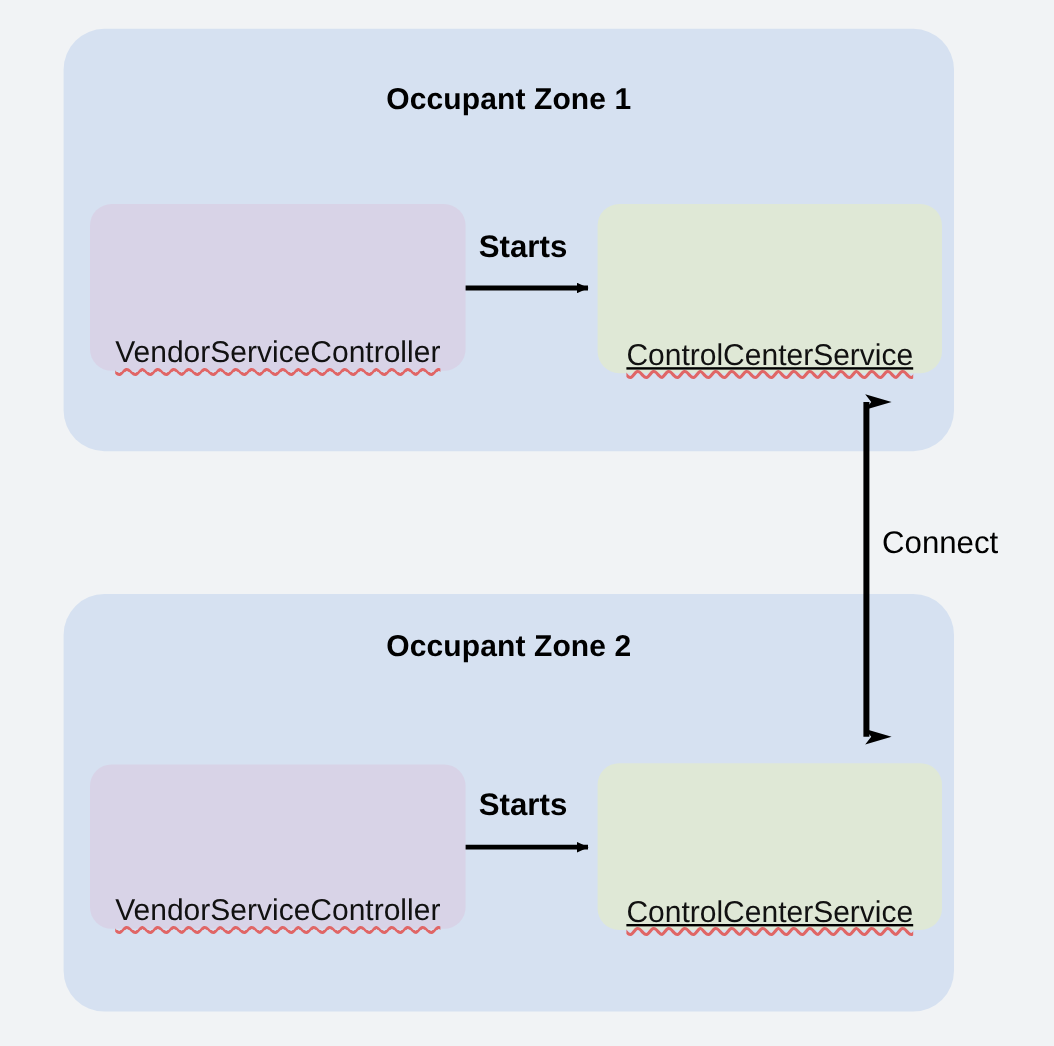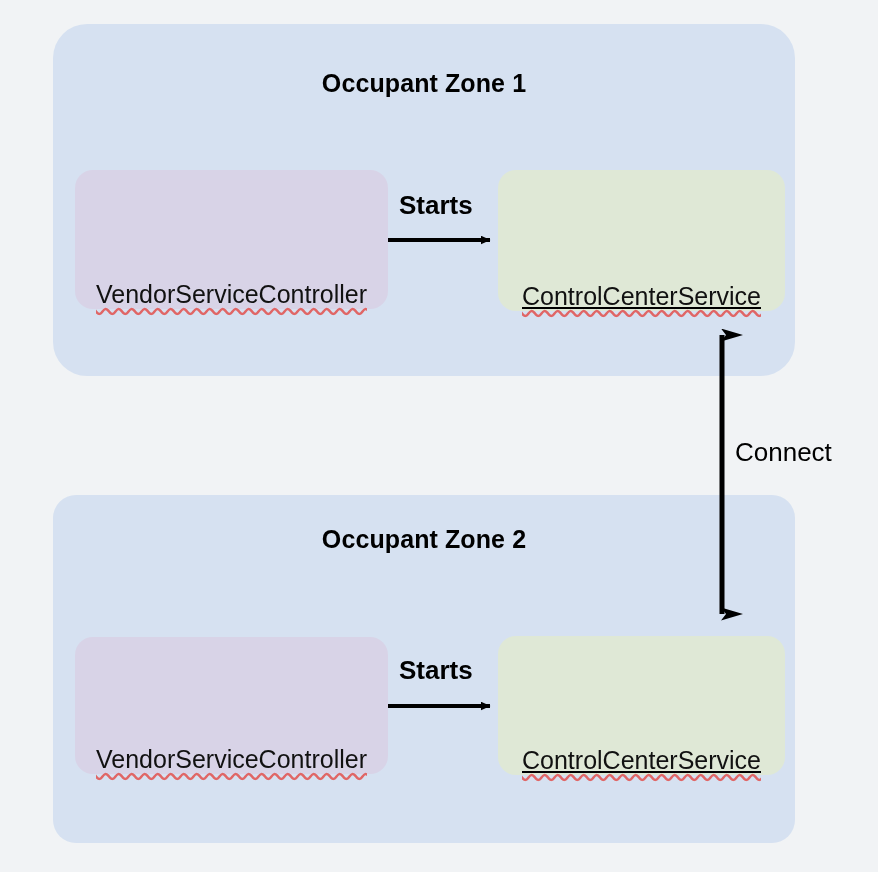--- a/index.html
+++ b/index.html
@@ -32,21 +32,20 @@
     left: 53px;
     top: 24px;
     width: 742px;
     height: 352px;
   }
   #zone-2 {
     left: 53px;
     top: 495px;
     width: 742px;
     height: 348px;
-    border-radius: 23px;
   }
   .zone-title {
     position: absolute;
     left: 0;
     right: 0;
     text-align: center;
     font-size: 25px;
     font-weight: bold;
     color: #000000;
     letter-spacing: 0.1px;

